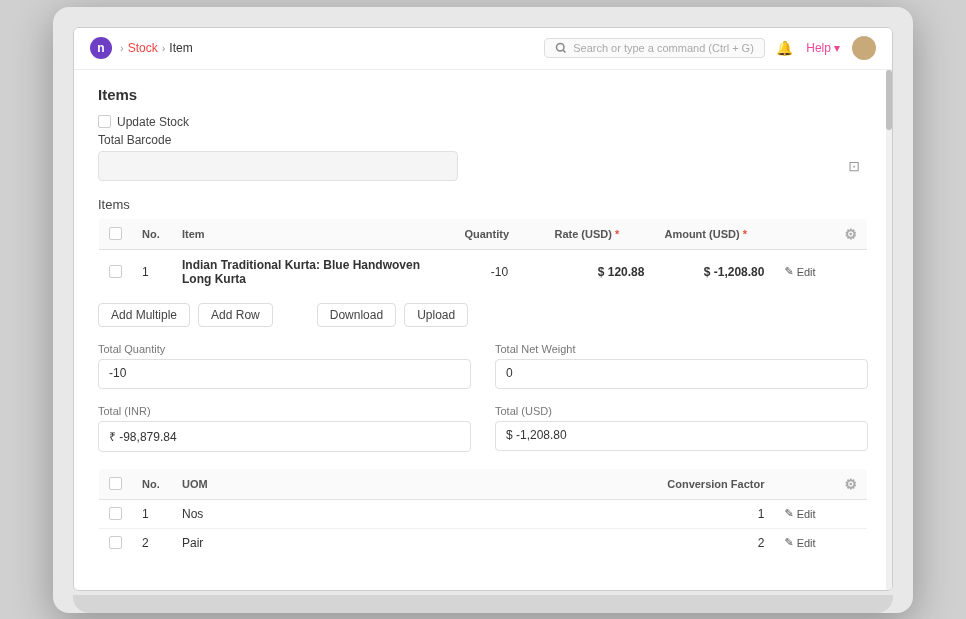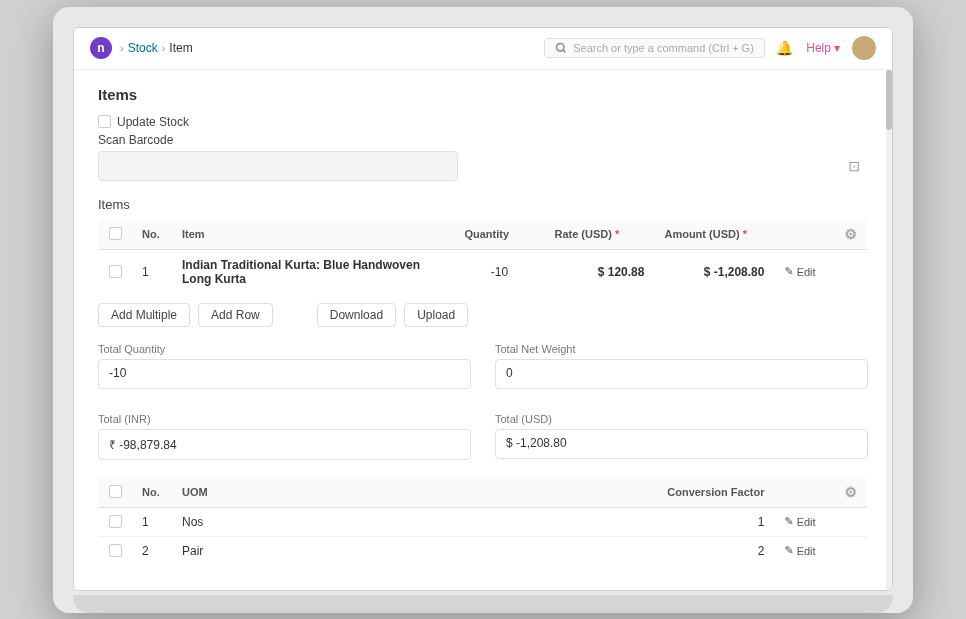--- a/index.html
+++ b/index.html
@@ -59,21 +59,21 @@
       gap: 4px;
       margin-left: 8px;
       font-size: 12px;
       color: #555;
     }
     .breadcrumb-sep {
       color: #999;
       font-size: 11px;
     }
     .breadcrumb-link {
-      color: #0369a1;
+      color: #ef4444;
       cursor: pointer;
     }
     .breadcrumb-current {
       color: #333;
       font-weight: 500;
     }
     .topnav-right {
       margin-left: auto;
       display: flex;
       align-items: center;
@@ -257,21 +257,21 @@
       border-radius: 4px;
       background: #fff;
       cursor: pointer;
       color: #444;
     }
 
     
     .summary-grid {
       display: grid;
       grid-template-columns: 1fr 1fr;
-      gap: 24px 24px;
+      gap: 16px 24px;
       margin-bottom: 16px;
     }
     .summary-field label {
       font-size: 11px;
       color: #777;
       display: block;
       margin-bottom: 4px;
     }
     .summary-field .field-value {
       border: 1px solid #e0e0e0;
@@ -367,21 +367,21 @@
     <div class="content-wrap">
       <div class="main-content">
 
         <div class="page-title">Items</div>
 
         <div class="update-stock-row">
           <div class="checkbox"></div>
           <span style="font-size:12px;color:#444;">Update Stock</span>
         </div>
 
-        <div class="scan-barcode-label">Scan Barcode</div>
+        <div class="scan-barcode-label">Total Barcode</div>
         <div class="scan-barcode-input-wrap">
           <input class="scan-barcode-input" type="text" value="" style="">
           <span style="position:absolute;right:8px;top:50%;transform:translateY(-50%);color:#999;font-size:14px;">⊡</span>
         </div>
 
         <div class="items-section-label">Items</div>
 
         <table class="items-table">
           <thead>
             <tr>

